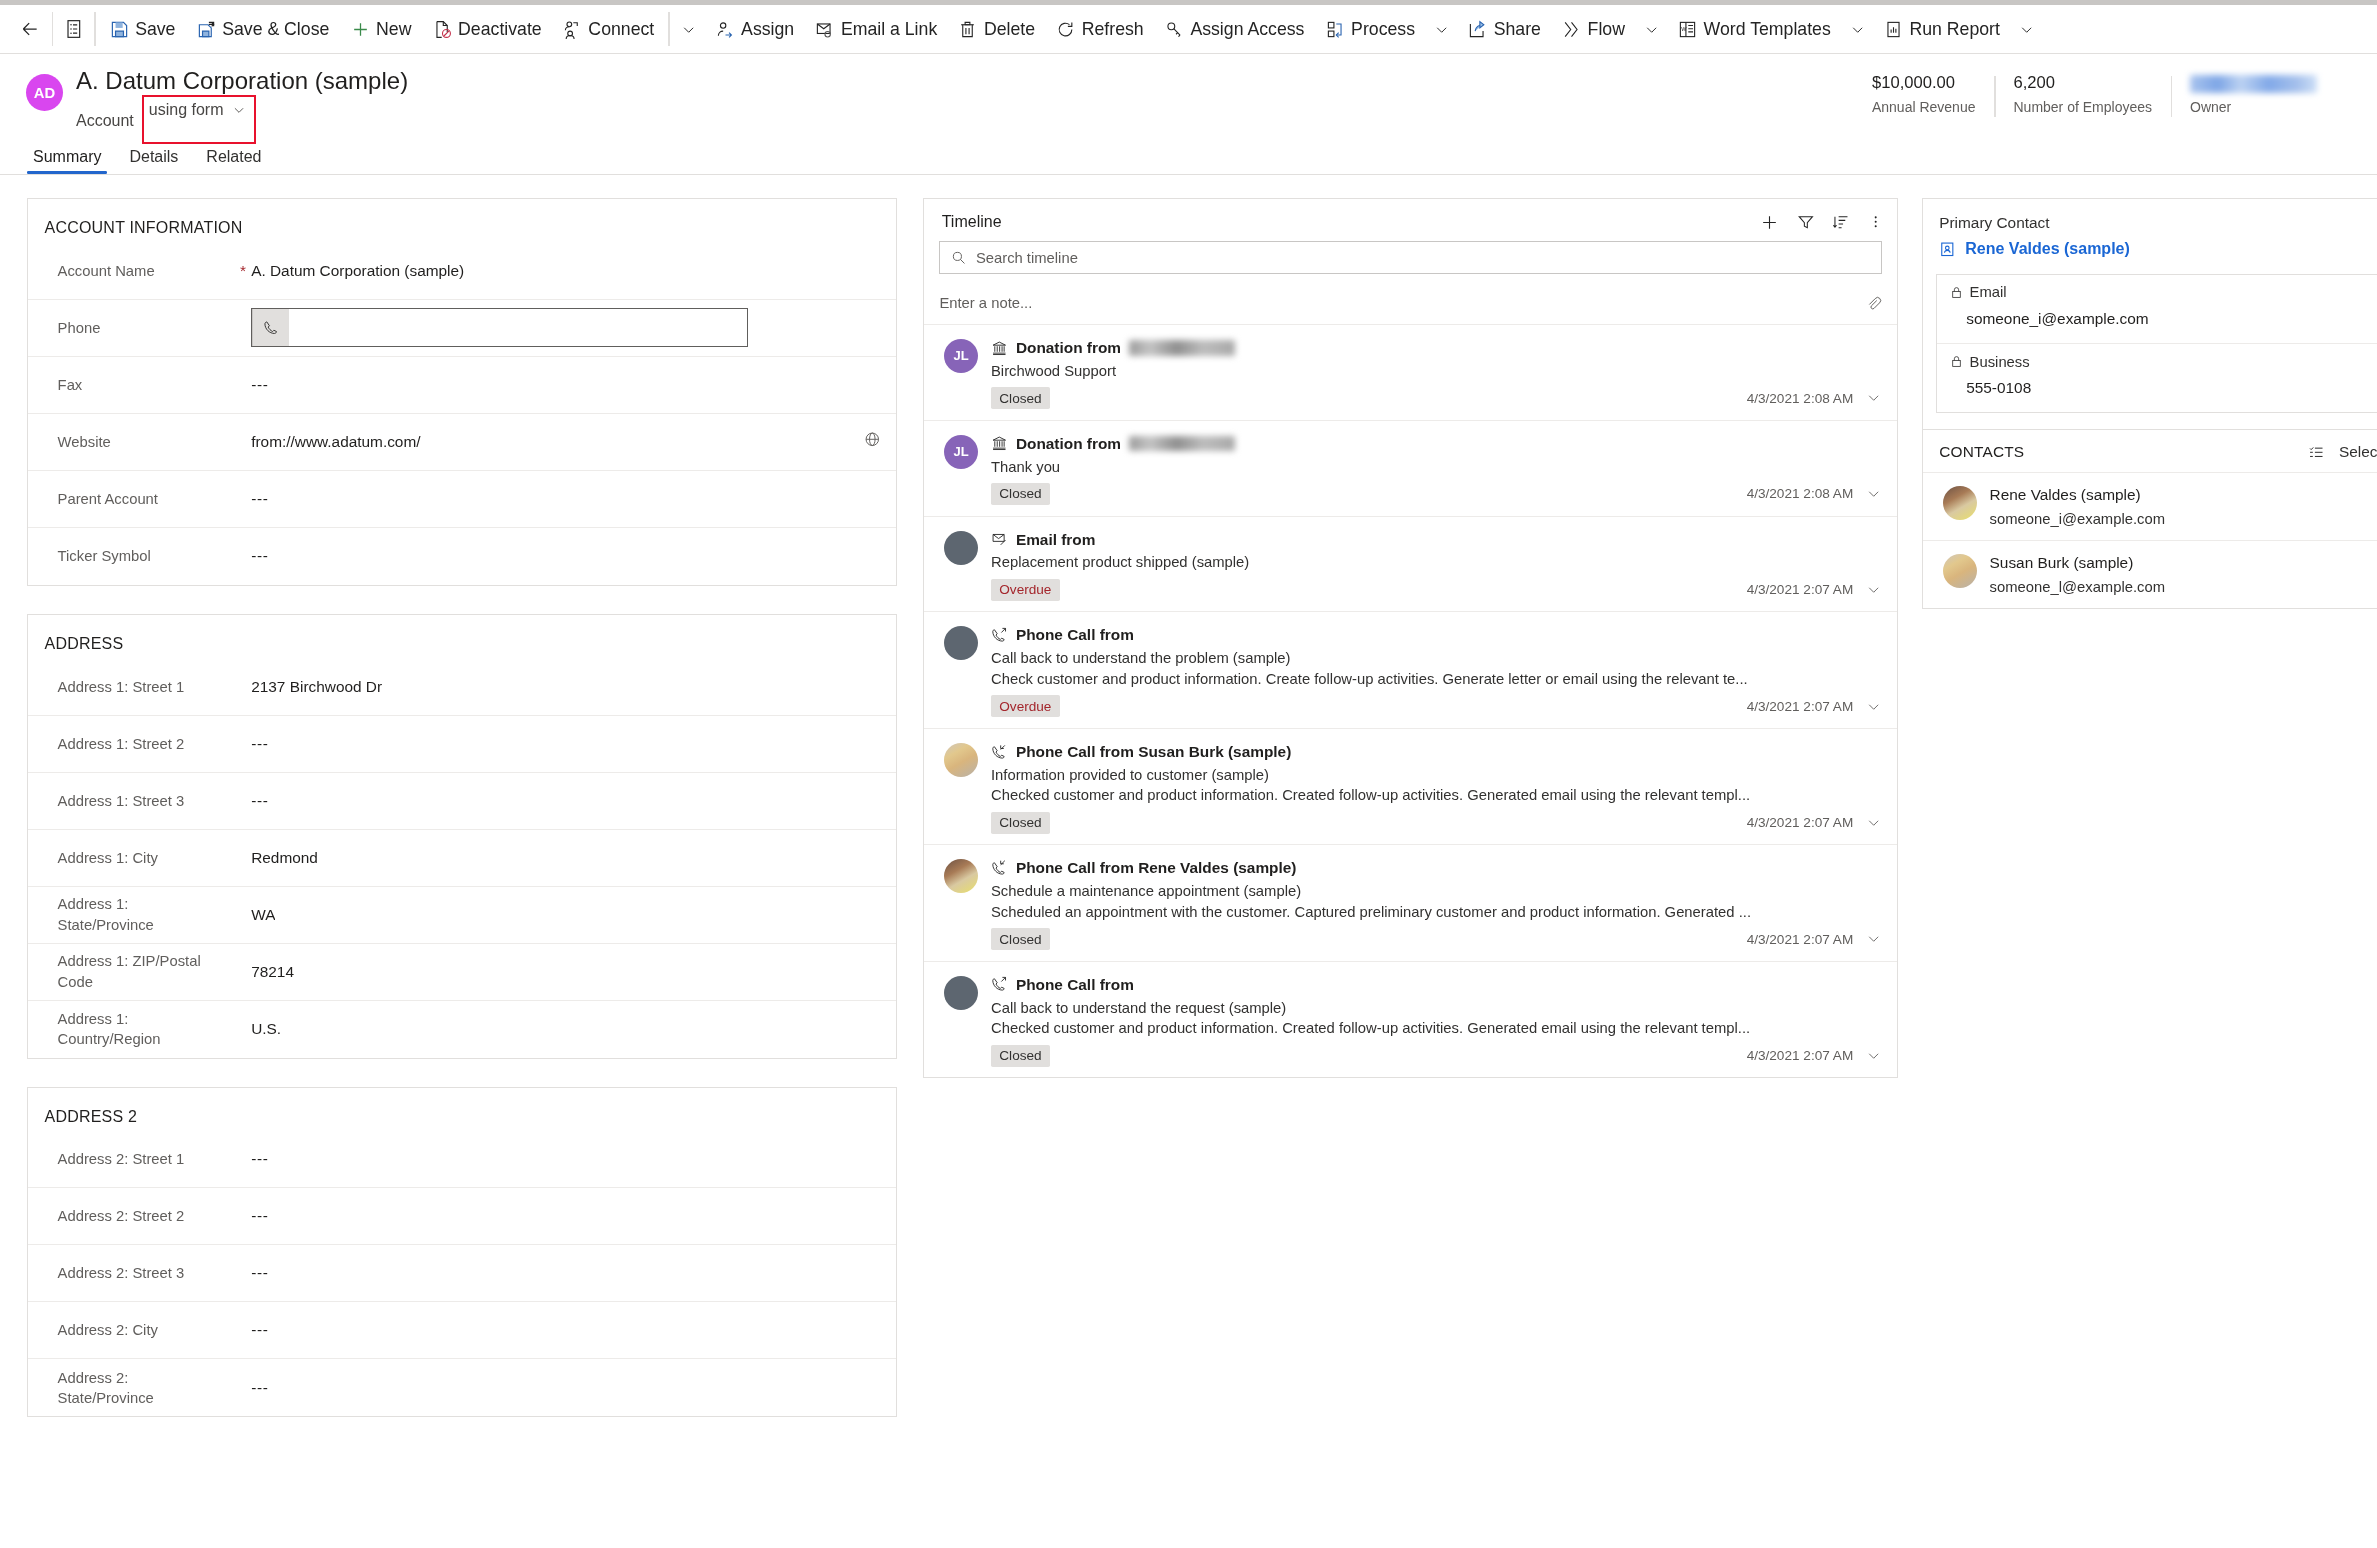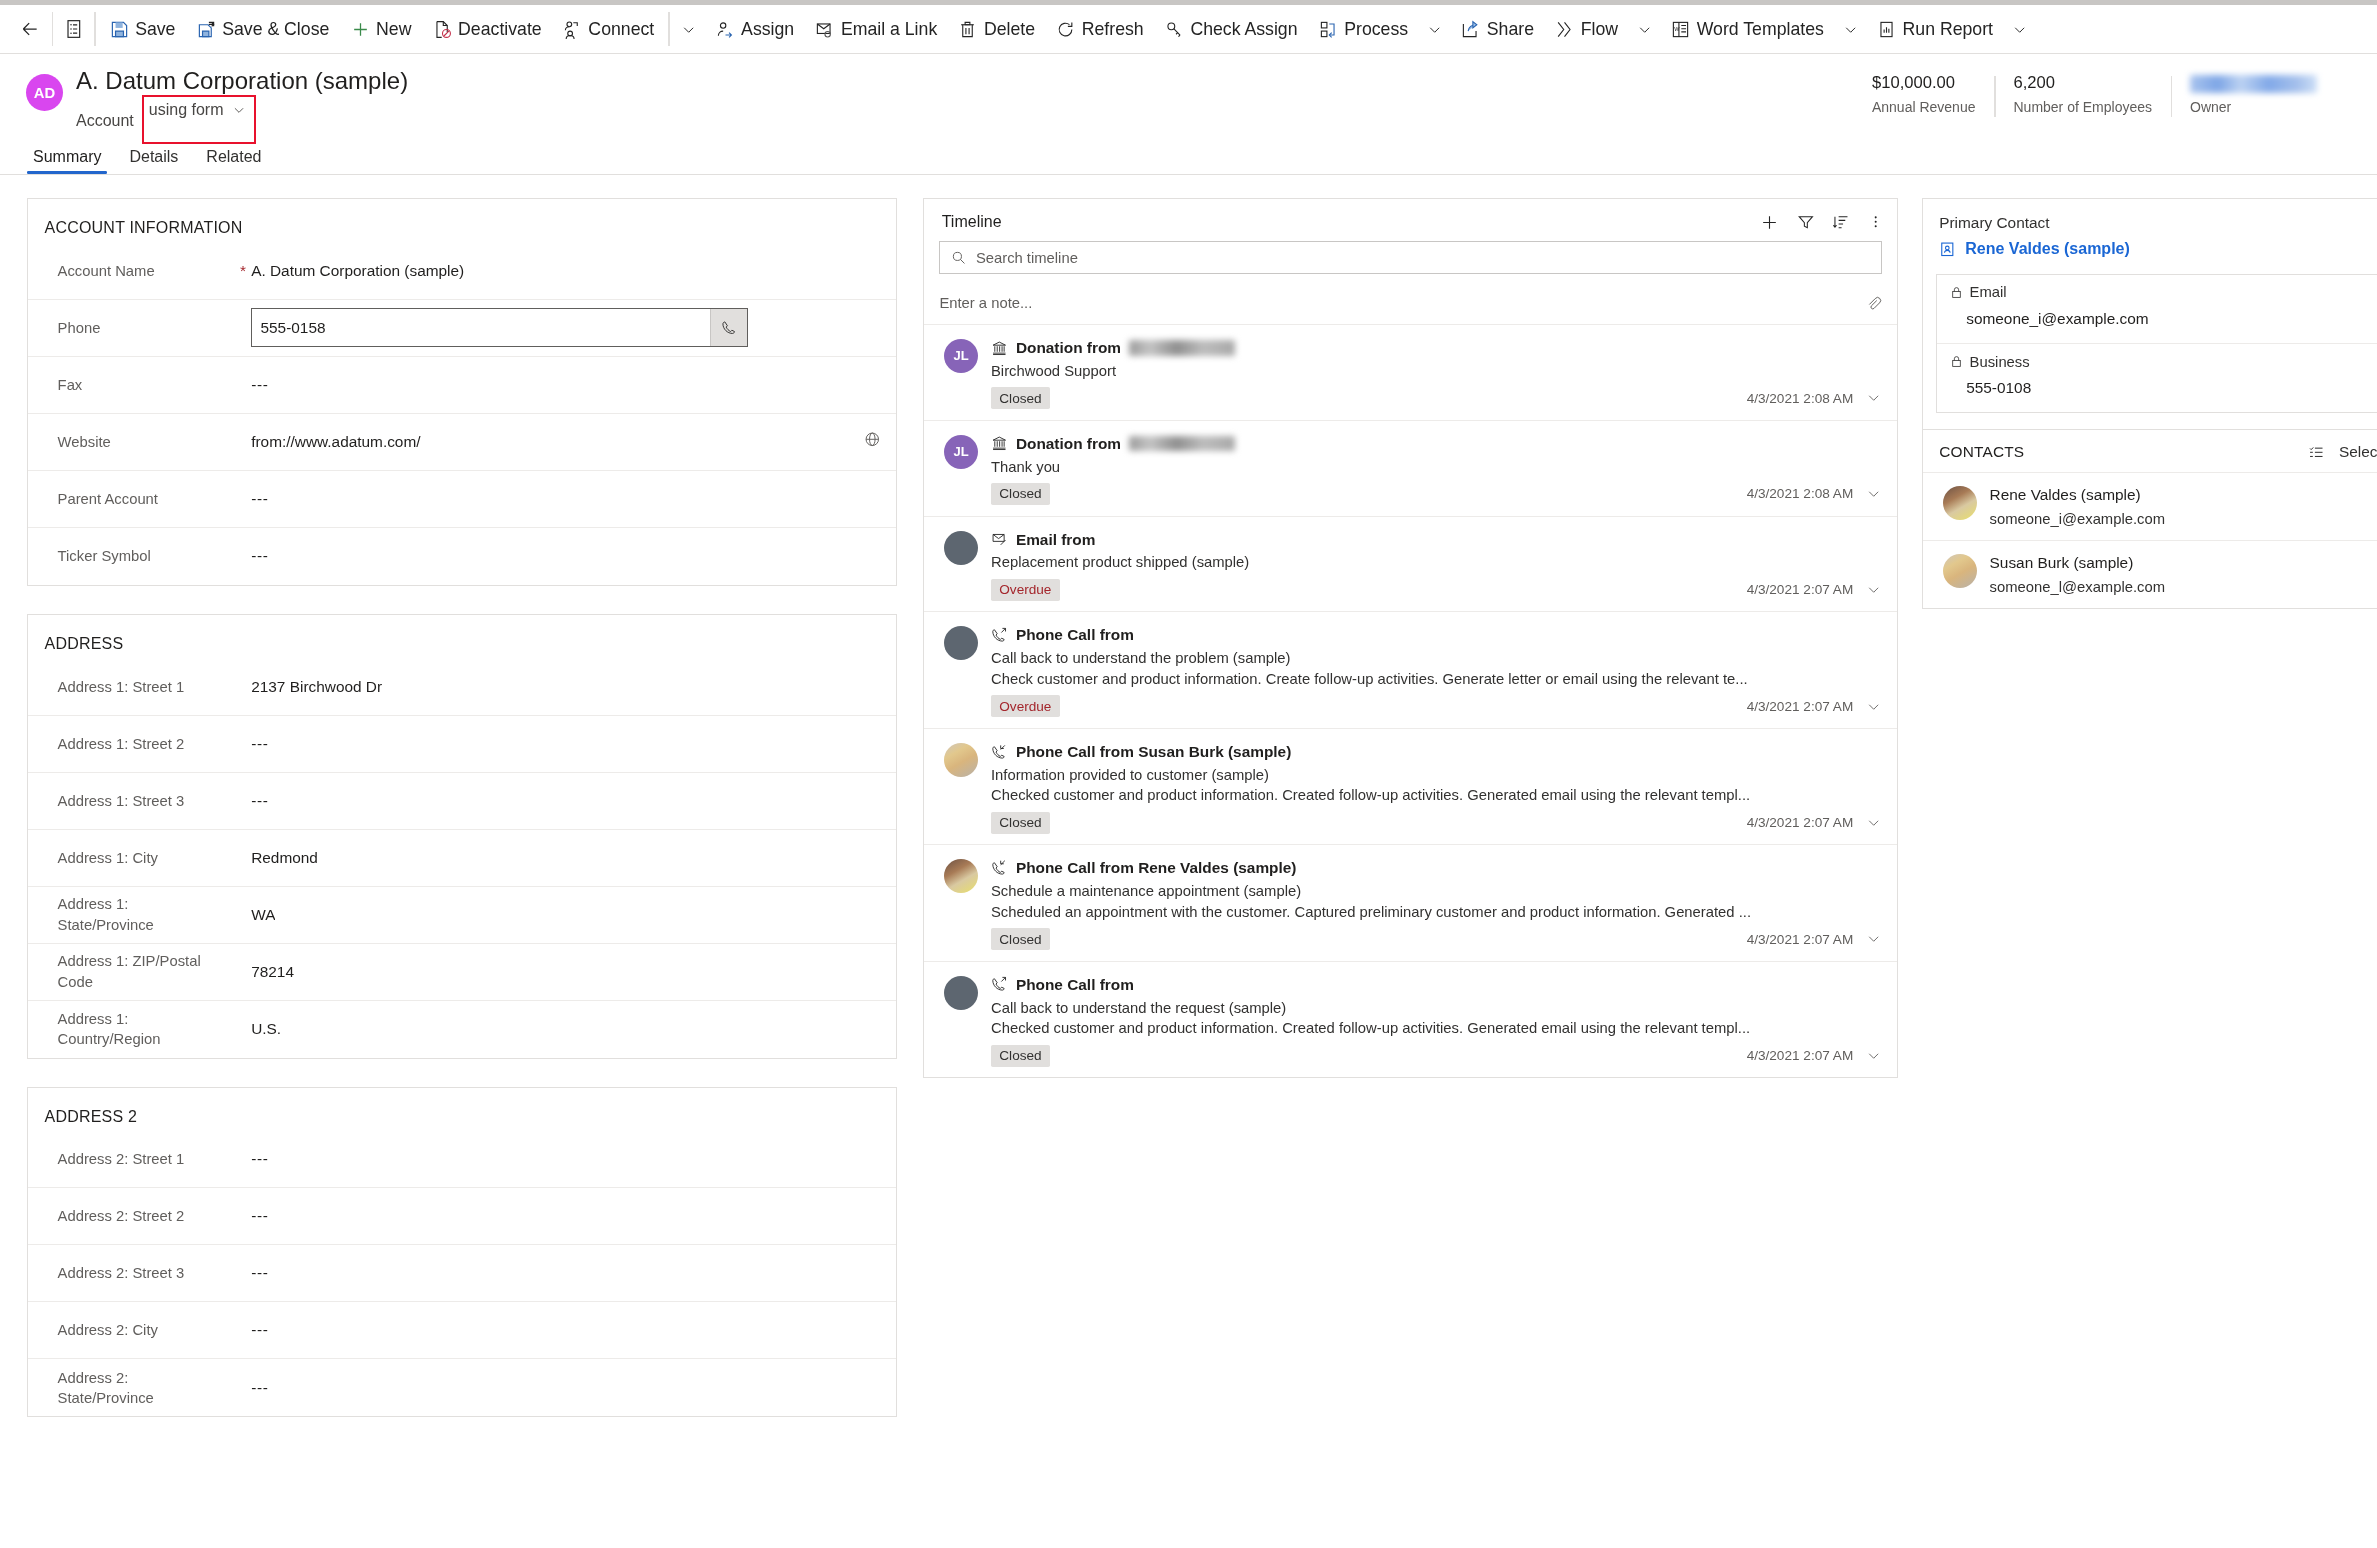--- a/index.html
+++ b/index.html
@@ -402,21 +402,21 @@
   </div>
 
   <div class="cb-btn">
     <span class="ico">
       <svg width="19" height="19" viewBox="0 0 24 24" fill="none" stroke="#242424" stroke-width="1.4">
         <circle cx="8" cy="8" r="4.3"></circle>
           <path d="M11 11l8 8"></path>
           <path d="M16 16l-2 2M19 19l-2 2"></path>
       </svg>
     </span>
-    <span>Check Assign</span>
+    <span>Assign Access</span>
   </div>
 
   <div class="cb-btn">
     <span class="ico">
       <svg width="19" height="19" viewBox="0 0 24 24" fill="none" stroke="#242424" stroke-width="1.4">
         <rect x="3" y="3" width="7" height="7"></rect>
           <rect x="3" y="14" width="7" height="7"></rect>
         <path d="M13 5h6v14h-6" stroke="#2a64b0"></path>
           <path d="M16 16l-3 3 3 3" stroke="#2a64b0"></path>
       </svg>
@@ -550,21 +550,20 @@
         <div class="fvalue">
           <span class="fval-txt">A. Datum Corporation (sample)</span>
         </div>
       </div>
 
       <div class="frow">
         <div class="flabel">Phone</div>
         <div class="req-star"></div>
         <div class="fvalue">
           <div class="input-focus">
-            <div class="txt">555-0158</div>
             <div class="btn">
               <span class="ico">
                 <svg width="15.4" height="15.4" viewBox="0 0 24 24" fill="none" stroke="#323130" stroke-width="1.5">
                   <path d="M6 3c-1.5 0-3 1.5-3 3 0 8 7 15 15 15 1.5 0 3-1.5 3-3l-4-2-2 2c-3-1.5-5.5-4-7-7l2-2z"></path>
                 </svg>
               </span>
             </div>
           </div>
         </div>
       </div>

